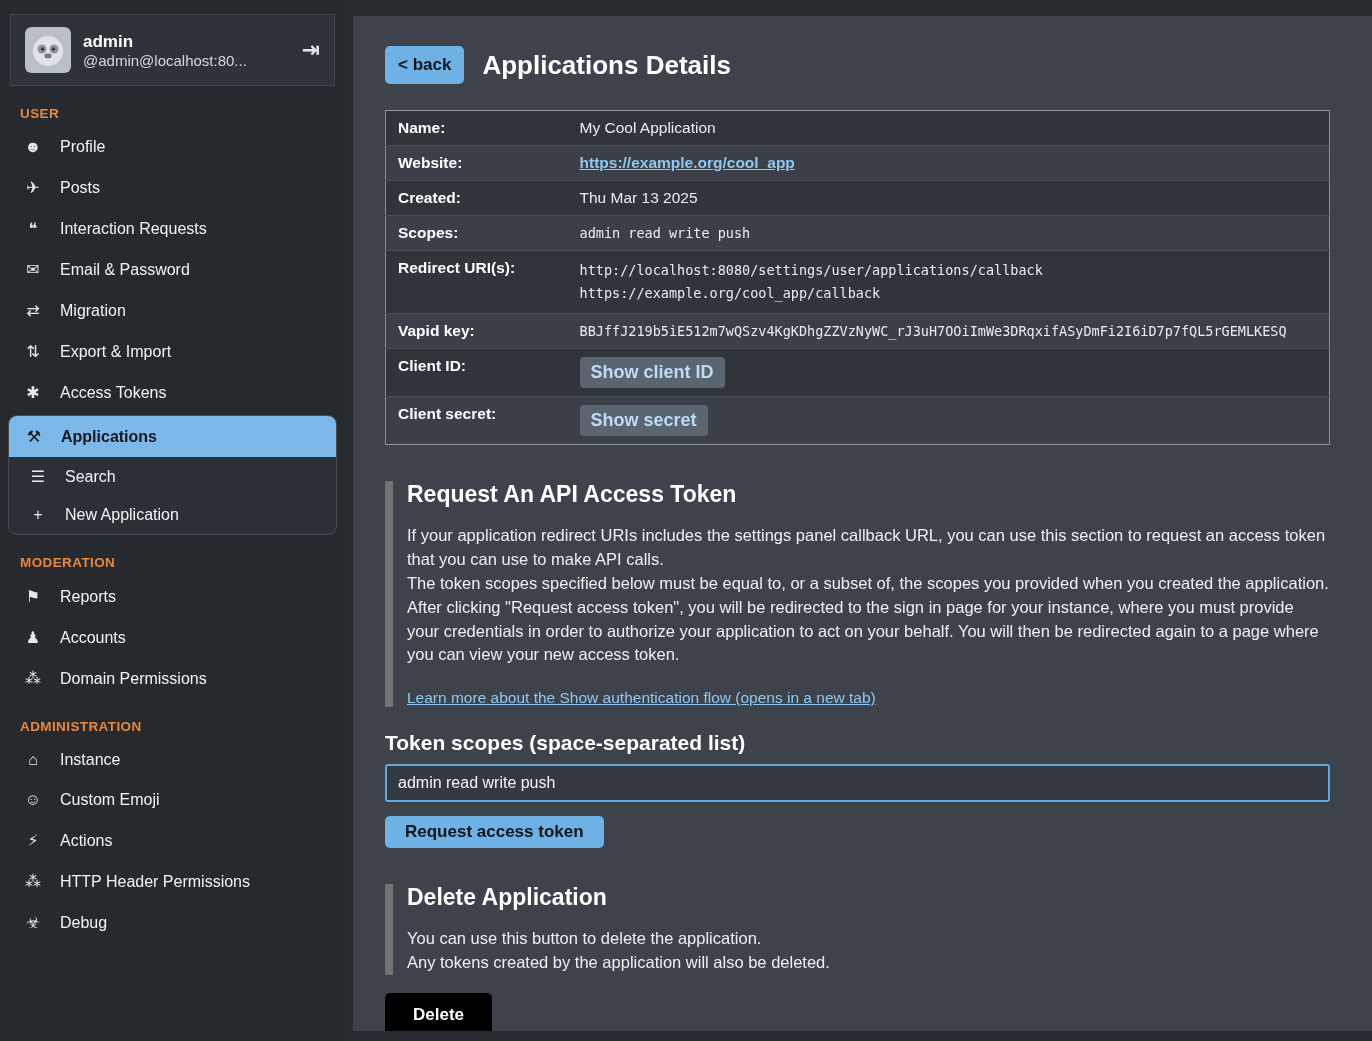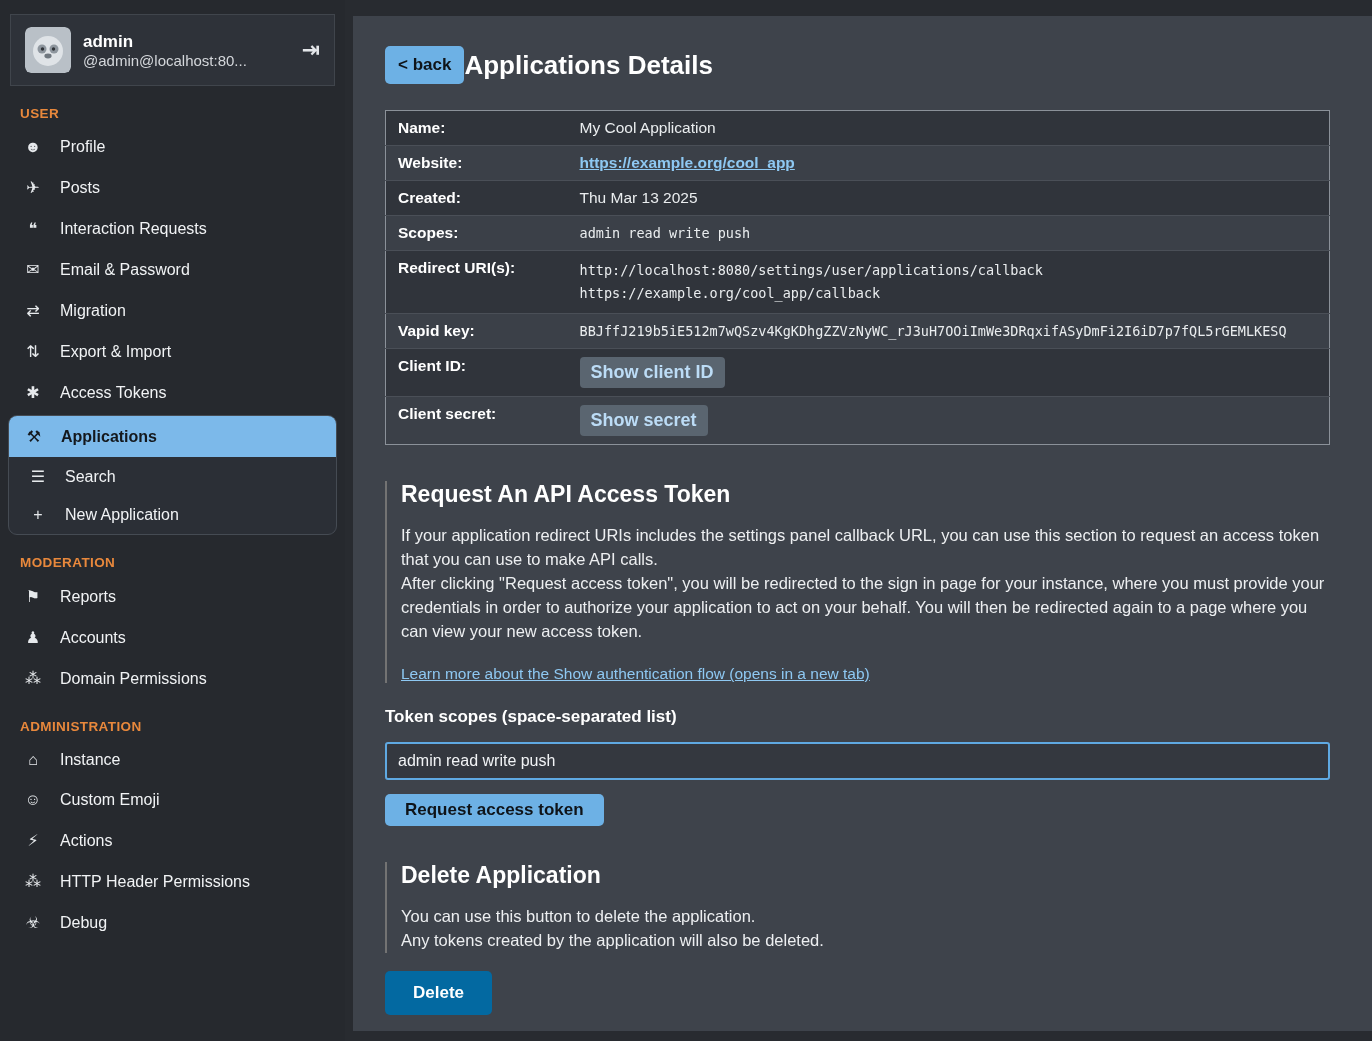--- a/index.html
+++ b/index.html
@@ -22,42 +22,42 @@
   .logout { margin-left: auto; font-size: 22px; font-weight: bold; color: #e3e6e9; cursor: pointer; }
   .nav-heading { color: #e8883c; font-weight: bold; font-size: 13.5px; letter-spacing: .4px; margin: 20px 12px 6px; }
   .nav-item { display: flex; align-items: center; gap: 16px; padding: 11px 14px; font-size: 16px; color: #f1f3f5; cursor: pointer; }
   .nav-item .icon { width: 22px; flex: 0 0 22px; text-align: center; font-size: 16px; color: #e6e9ec; }
   .nav-group { margin: 2px 0; border: 1px solid #454b53; border-radius: 9px; background: #2b2f36; overflow: hidden; }
   .nav-group .group-head { background: #7cb9ea; color: #14181d; font-weight: bold; }
   .nav-group .group-head .icon { color: #14181d; }
   .nav-group .subnav .nav-item { padding: 10px 14px 10px 18px; }
   
   .main { flex: 1; background: #3e434b; margin: 16px 0 10px 8px; padding: 30px 42px 0 32px; overflow: hidden; }
-  .page-head { display: flex; align-items: center; margin-bottom: 26px; }
+  .page-head { display: flex; align-items: center; gap: 18px; margin-bottom: 26px; }
   .btn { border: none; cursor: pointer; font-family: inherit; }
   .btn-back { background: #6db1e5; color: #0f1419; font-weight: bold; font-size: 17px; padding: 9px 13px; border-radius: 5px; }
   .page-title { font-size: 26px; font-weight: bold; color: #fff; margin: 0; }
   .detail-table { width: 100%; border-collapse: collapse; border: 1px solid #8b9199; font-size: 15.5px; }
   .detail-table tr:nth-child(odd)  { background: #30343b; }
   .detail-table tr:nth-child(even) { background: #3b4048; }
   .detail-table tr + tr { border-top: 1px solid #4a4f57; }
   .detail-table th { text-align: left; width: 186px; padding: 8px 12px; color: #fff; font-size: 15.5px; vertical-align: top; white-space: nowrap; }
   .detail-table td { padding: 8px 8px; color: #eaedef; }
   .mono { font-family: "DejaVu Sans Mono", "Liberation Mono", monospace; font-size: 13.5px; }
   .mono-line { font-family: "DejaVu Sans Mono", "Liberation Mono", monospace; font-size: 13.5px; line-height: 1.7; }
   a.value-link { color: #8ec8f2; font-weight: bold; }
   .btn-small { background: #5a6570; color: #bcdcf6; font-weight: bold; font-size: 18px; padding: 5px 11px; border-radius: 4px; }
-  .section { border-left: 2px solid #737373; padding-left: 14px; margin-top: 36px; }
+  .section { border-left: 8px solid #737373; padding-left: 14px; margin-top: 36px; }
   .section h2 { margin: 0 0 16px; font-size: 23px; color: #fff; }
   .section p { margin: 0; font-size: 16.5px; line-height: 1.45; color: #edeff1; }
   .oauth-link { display: inline-block; margin-top: 22px; color: #8ec8f2; font-size: 15.5px; }
-  .form-label { font-weight: bold; font-size: 17px; margin: 24px 0 15px; color: #fff; }
+  .form-label { font-weight: bold; font-size: 21px; margin: 24px 0 9px; color: #fff; }
   .scopes-input { width: 100%; background: #34383f; border: 2px solid #5fa9e2; border-radius: 3px; color: #f2f4f6; font-size: 16px; padding: 8px 11px; font-family: inherit; outline: none; }
   .btn-primary { margin-top: 14px; background: #6db1e5; color: #0f1419; font-weight: bold; font-size: 17px; padding: 6px 20px; border-radius: 5px; }
-  .btn-danger { margin-top: 18px; background: #0369a1; color: #fff; font-weight: bold; font-size: 17px; padding: 12px 28px; border-radius: 5px; }
+  .btn-danger { margin-top: 18px; background: #000000; color: #fff; font-weight: bold; font-size: 17px; padding: 12px 28px; border-radius: 5px; }
 </style>
 </head>
 <body>
 
 <aside class="sidebar">
   <div class="user-card">
     <svg class="avatar" viewBox="0 0 46 46">
       <rect width="46" height="46" rx="6" fill="#b9c0c7"></rect>
       <circle cx="23" cy="24" r="15" fill="#dfe3e7"></circle>
       <circle cx="17" cy="22" r="4.5" fill="#8e969e"></circle>
@@ -199,20 +199,21 @@
     <tr>
       <th>Client secret:</th>
       <td><button class="btn btn-small">Show secret</button></td>
     </tr>
   </tbody>
     </table>
 
   <div class="section">
     <h2>Request An API Access Token</h2>
     <p>If your application redirect URIs includes the settings panel callback URL, you can use this section to request an access token that you can use to make API calls.</p>
+    <p>The token scopes specified below must be equal to, or a subset of, the scopes you provided when you created the application.</p>
     <p>After clicking "Request access token", you will be redirected to the sign in page for your instance, where you must provide your credentials in order to authorize your application to act on your behalf. You will then be redirected again to a page where you can view your new access token.</p>
     <a href="#" class="oauth-link">Learn more about the Show authentication flow (opens in a new tab)</a>
   </div>
 
   <div class="form-label">Token scopes (space-separated list)</div>
   <input class="scopes-input" type="text" value="admin read write push" style="">
   <div>
     <button class="btn btn-primary">Request access token</button>
   </div>
 

